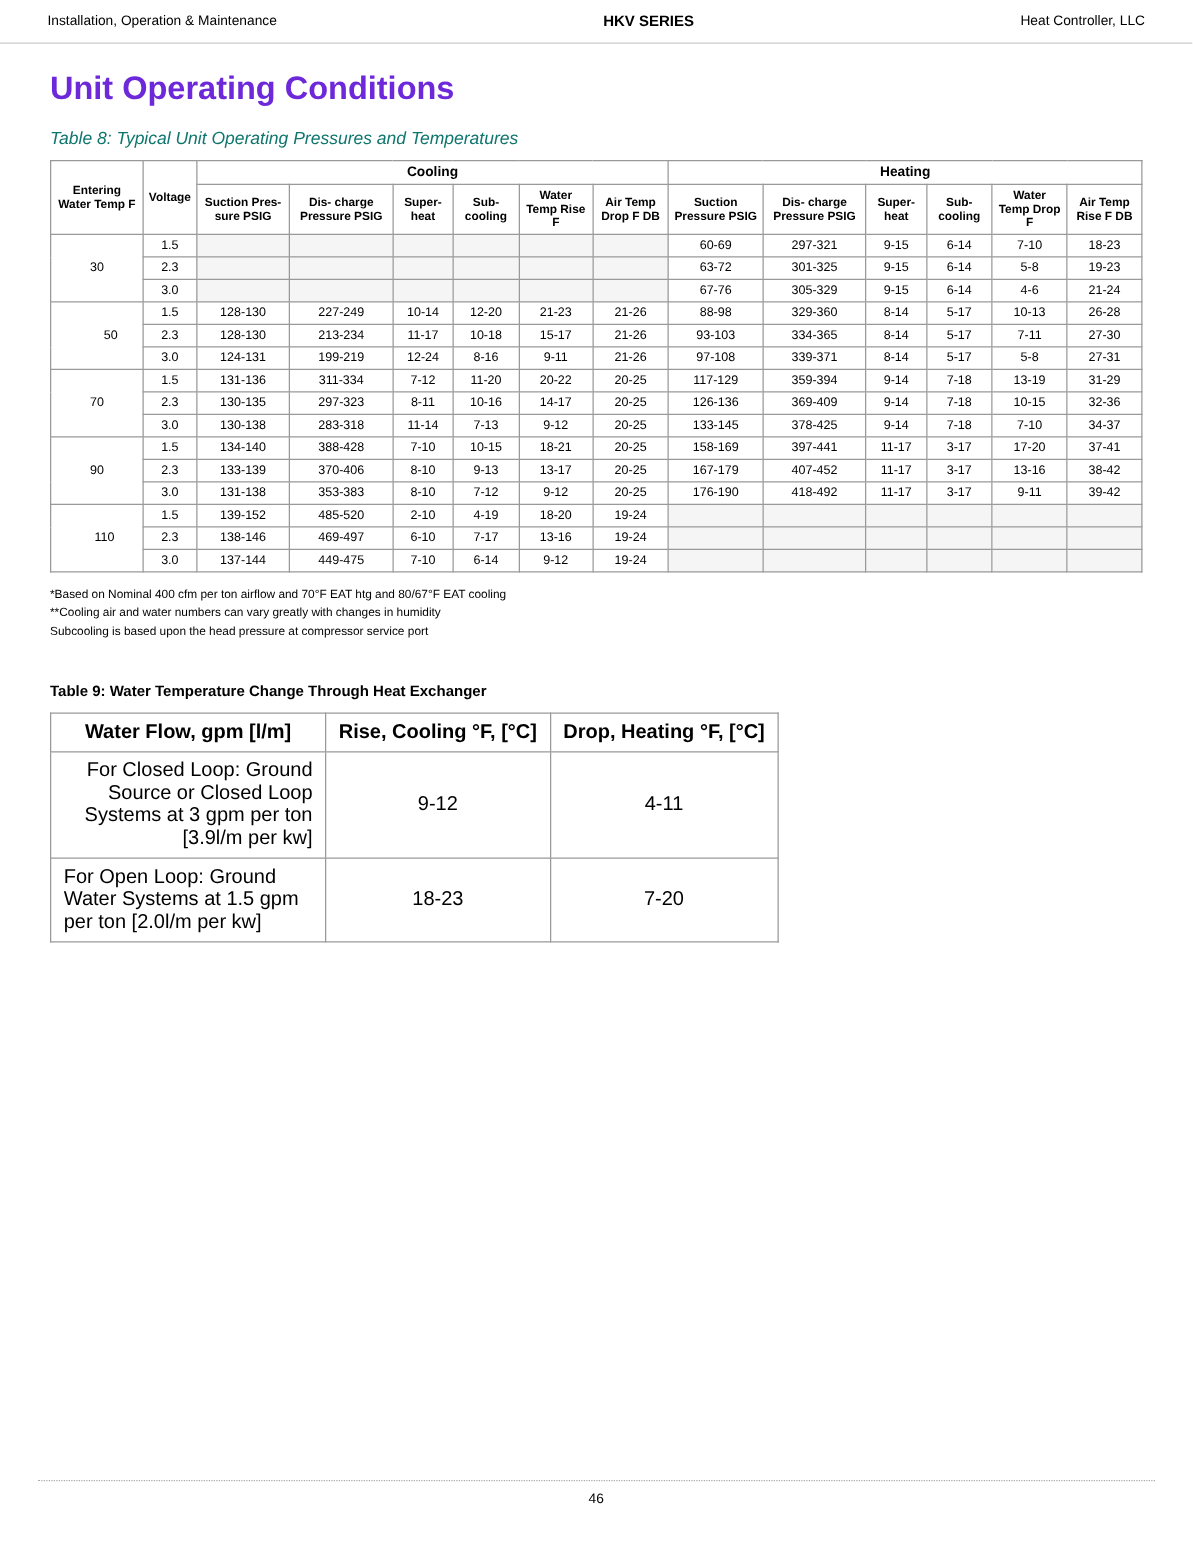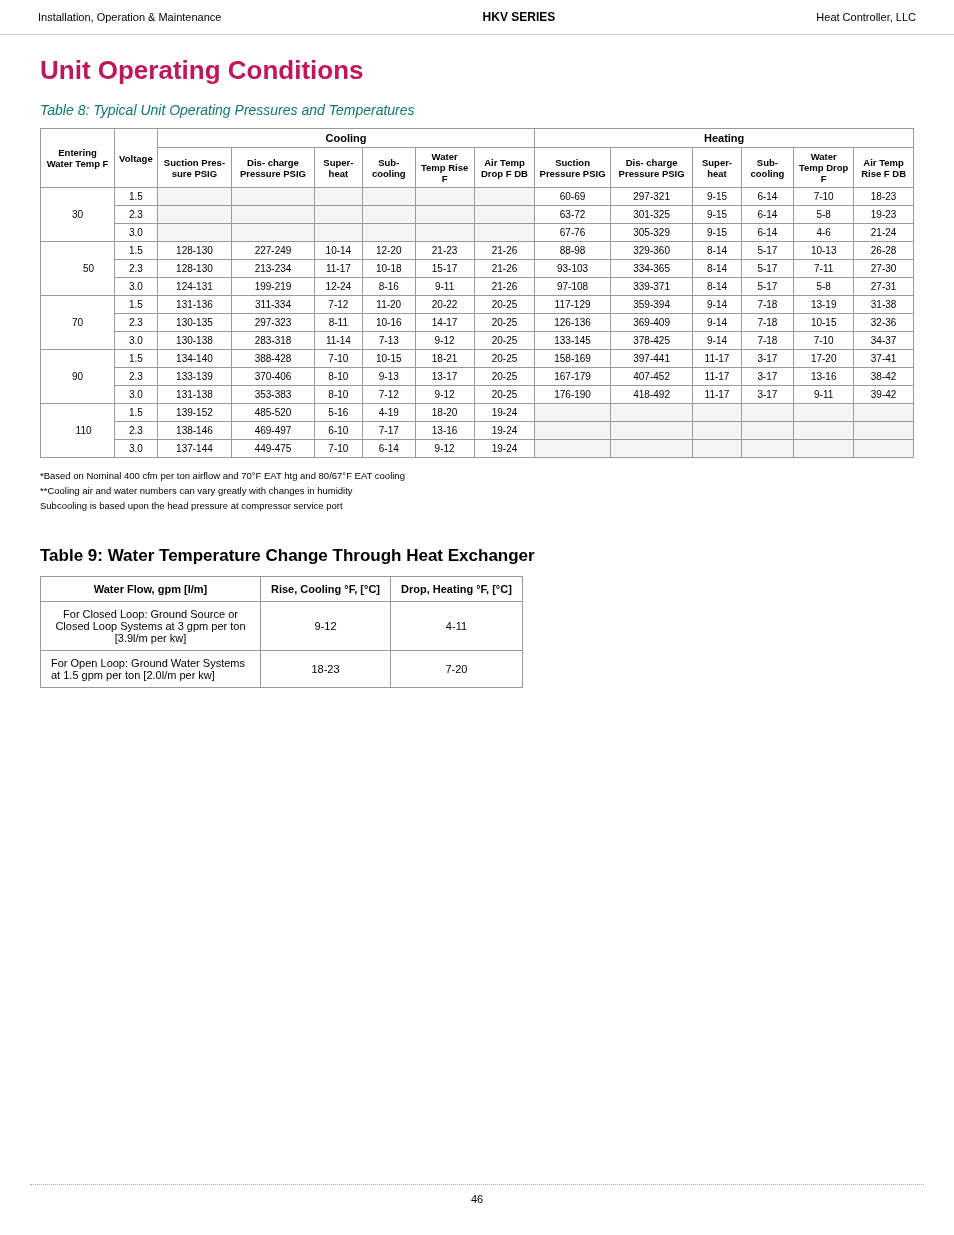--- a/index.html
+++ b/index.html
@@ -21,31 +21,31 @@
       font-size: 11px;
     }
     .page-header .center { font-weight: bold; font-size: 12px; }
     .page-content {
       padding: 20px 40px 40px 40px;
     }
     h1.page-title {
       font-size: 26px;
       font-weight: bold;
       margin-bottom: 16px;
-      color: #be185d;
+      color: #6d28d9;
     }
     h2.table-title {
       font-size: 14px;
       font-style: italic;
       font-weight: normal;
       margin-bottom: 10px;
       color: #0f766e;
     }
     h3.table-title2 {
-      font-size: 17px;
+      font-size: 12px;
       font-weight: bold;
       font-style: normal;
       margin-bottom: 10px;
       color: #000;
     }
     
     .main-table {
       width: 100%;
       border-collapse: collapse;
       font-size: 10px;
@@ -69,21 +69,21 @@
     }
     .notes {
       font-size: 9.5px;
       margin-top: 6px;
       margin-bottom: 32px;
       line-height: 1.6;
     }
     
     .water-table {
       border-collapse: collapse;
-      font-size: 11px;
+      font-size: 16px;
       margin-bottom: 20px;
     }
     .water-table th, .water-table td {
       border: 1px solid #999;
       text-align: center;
       padding: 6px 10px;
       vertical-align: middle;
     }
     .water-table th {
       font-weight: bold;
@@ -233,21 +233,21 @@
           <td>311-334</td>
           <td>7-12</td>
           <td>11-20</td>
           <td>20-22</td>
           <td>20-25</td>
           <td>117-129</td>
           <td>359-394</td>
           <td>9-14</td>
           <td>7-18</td>
           <td>13-19</td>
-          <td>31-38</td>
+          <td>31-29</td>
         </tr>
         <tr>
           <td>2.3</td>
           <td>130-135</td>
           <td>297-323</td>
           <td>8-11</td>
           <td>10-16</td>
           <td>14-17</td>
           <td>20-25</td>
           <td>126-136</td>
@@ -316,21 +316,21 @@
           <td>11-17</td>
           <td>3-17</td>
           <td>9-11</td>
           <td>39-42</td>
         </tr>
         <tr>
           <td rowspan="3" style="font-weight: normal; padding-left: 16px;">110</td>
           <td>1.5</td>
           <td>139-152</td>
           <td>485-520</td>
-          <td>5-16</td>
+          <td>2-10</td>
           <td>4-19</td>
           <td>18-20</td>
           <td>19-24</td>
           <td class="empty-cell"></td>
           <td class="empty-cell"></td>
           <td class="empty-cell"></td>
           <td class="empty-cell"></td>
           <td class="empty-cell"></td>
           <td class="empty-cell"></td>
         </tr>
@@ -378,21 +378,21 @@
   <table class="water-table">
     <thead>
       <tr>
         <th>Water Flow, gpm [l/m]</th>
         <th>Rise, Cooling °F, [°C]</th>
         <th>Drop, Heating °F, [°C]</th>
       </tr>
     </thead>
     <tbody id="water-table-body">
     <tr>
-          <td style="text-align: center;">For Closed Loop: Ground Source or Closed Loop Systems at 3 gpm per ton [3.9l/m per kw]</td>
+          <td style="text-align: right;">For Closed Loop: Ground Source or Closed Loop Systems at 3 gpm per ton [3.9l/m per kw]</td>
           <td>9-12</td>
           <td>4-11</td>
         </tr>
         <tr>
           <td style="text-align: left;">For Open Loop: Ground Water Systems at 1.5 gpm per ton [2.0l/m per kw]</td>
           <td>18-23</td>
           <td>7-20</td>
         </tr>
       </tbody>
   </table>

